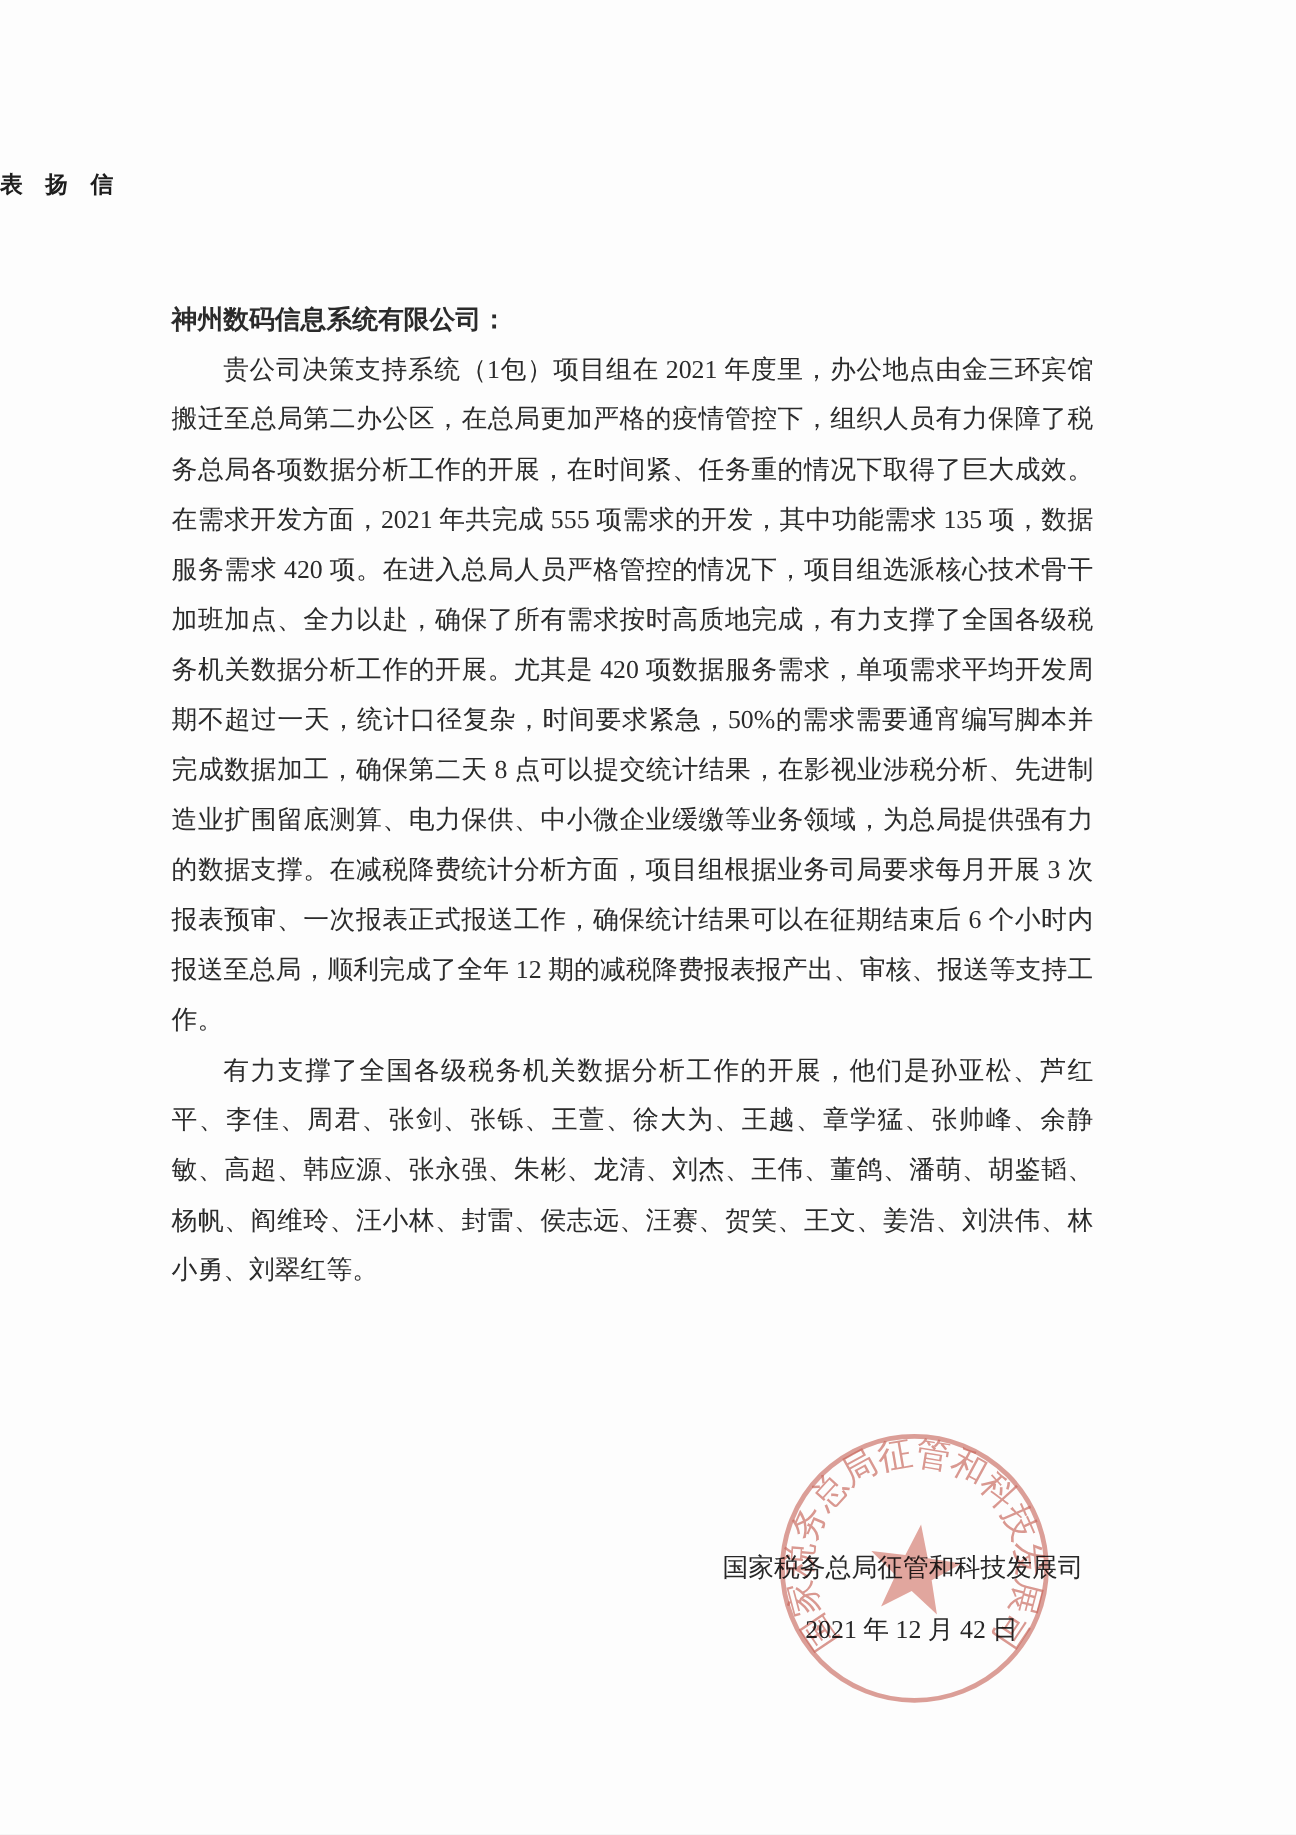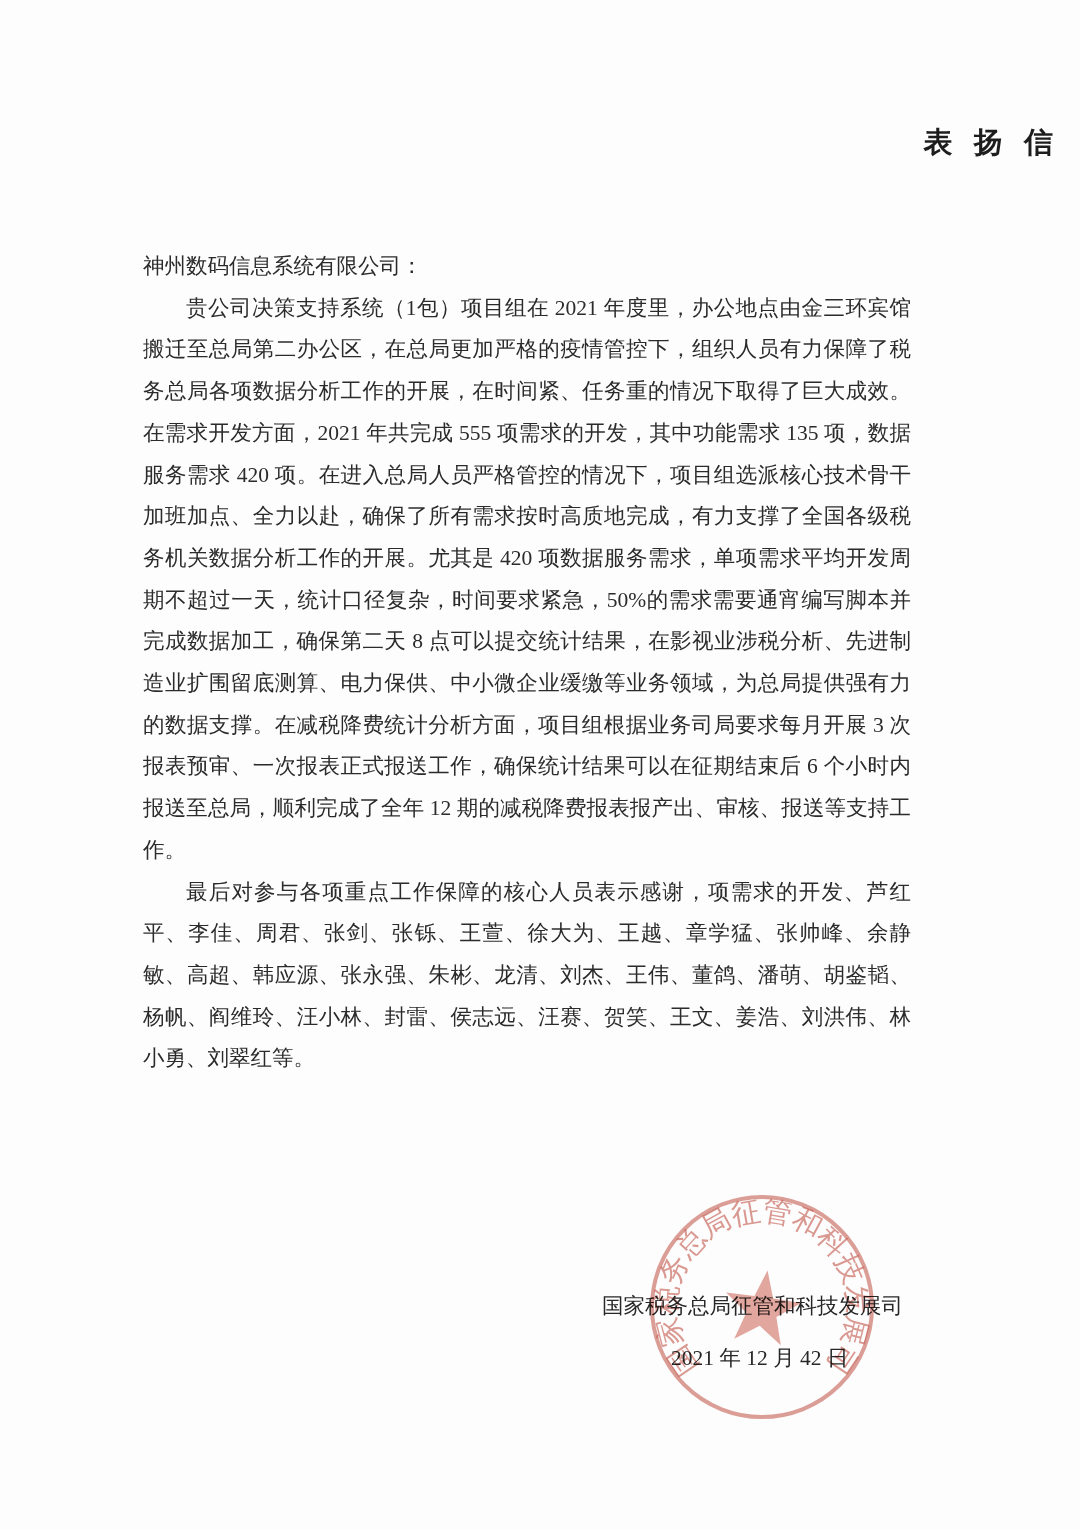--- a/index.html
+++ b/index.html
@@ -7,37 +7,37 @@
     position:relative;
     width:1080px;height:1529px;
     margin:0 auto;
     background:#fdfdfd;
     font-family:"Liberation Serif","DejaVu Serif",serif;
     color:#2b2b2b;
     overflow:hidden;
   }
   .doc-title{
     position:absolute;
-    top:123px;left:0;width:1060px;
-    text-align:right;
-    font-size:29px;
+    top:141px;left:0;width:1060px;
+    text-align:left;
+    font-size:19px;
     font-weight:bold;
     letter-spacing:7px;
     color:#1d1d1d;
   }
   .doc-body{
     position:absolute;
     left:143px;top:246px;
     width:768px;
     font-size:21.5px;
     line-height:41.7px;
     text-align:justify;
     text-justify:inter-character;
   }
-  .salutation{margin:0;}
+  .salutation{margin:0;font-weight:bold;}
   .doc-body p.para{
     margin:0;
     text-indent:2em;
   }
   .signature-org{
     position:absolute;
     left:602px;top:1291px;
     font-size:21.5px;
     white-space:nowrap;
     color:#272727;
@@ -66,21 +66,21 @@
 </head>
 <body>
 
 <div class="page">
 
   <div class="doc-title">表 扬 信</div>
 
   <div class="doc-body">
     <p class="salutation">神州数码信息系统有限公司：</p>
     <p class="para">贵公司决策支持系统（1包）项目组在 2021 年度里，办公地点由金三环宾馆搬迁至总局第二办公区，在总局更加严格的疫情管控下，组织人员有力保障了税务总局各项数据分析工作的开展，在时间紧、任务重的情况下取得了巨大成效。在需求开发方面，2021 年共完成 555 项需求的开发，其中功能需求 135 项，数据服务需求 420 项。在进入总局人员严格管控的情况下，项目组选派核心技术骨干加班加点、全力以赴，确保了所有需求按时高质地完成，有力支撑了全国各级税务机关数据分析工作的开展。尤其是 420 项数据服务需求，单项需求平均开发周期不超过一天，统计口径复杂，时间要求紧急，50%的需求需要通宵编写脚本并完成数据加工，确保第二天 8 点可以提交统计结果，在影视业涉税分析、先进制造业扩围留底测算、电力保供、中小微企业缓缴等业务领域，为总局提供强有力的数据支撑。在减税降费统计分析方面，项目组根据业务司局要求每月开展 3 次报表预审、一次报表正式报送工作，确保统计结果可以在征期结束后 6 个小时内报送至总局，顺利完成了全年 12 期的减税降费报表报产出、审核、报送等支持工作。</p>
-    <p class="para">最后对参与各项重点工作保障的核心人员表示感谢，项需求的开发、芦红平、李佳、周君、张剑、张铄、王萱、徐大为、王越、章学猛、张帅峰、余静敏、高超、韩应源、张永强、朱彬、龙清、刘杰、王伟、董鸽、潘萌、胡鉴韬、杨帆、阎维玲、汪小林、封雷、侯志远、汪赛、贺笑、王文、姜浩、刘洪伟、林小勇、刘翠红等。</p>
+    <p class="para">有力支撑了全国各级税务机关数据分析工作的开展，他们是孙亚松、芦红平、李佳、周君、张剑、张铄、王萱、徐大为、王越、章学猛、张帅峰、余静敏、高超、韩应源、张永强、朱彬、龙清、刘杰、王伟、董鸽、潘萌、胡鉴韬、杨帆、阎维玲、汪小林、封雷、侯志远、汪赛、贺笑、王文、姜浩、刘洪伟、林小勇、刘翠红等。</p>
   </div>
 
   <div class="signature-org">国家税务总局征管和科技发展司</div>
 
   <div class="signature-date">2021 年 12 月 42 日</div>
 
   <div class="seal">
     <svg viewBox="0 0 230 230" xmlns="http://www.w3.org/2000/svg">
       <circle class="ring" cx="115" cy="115" r="110"></circle>
       <defs>

